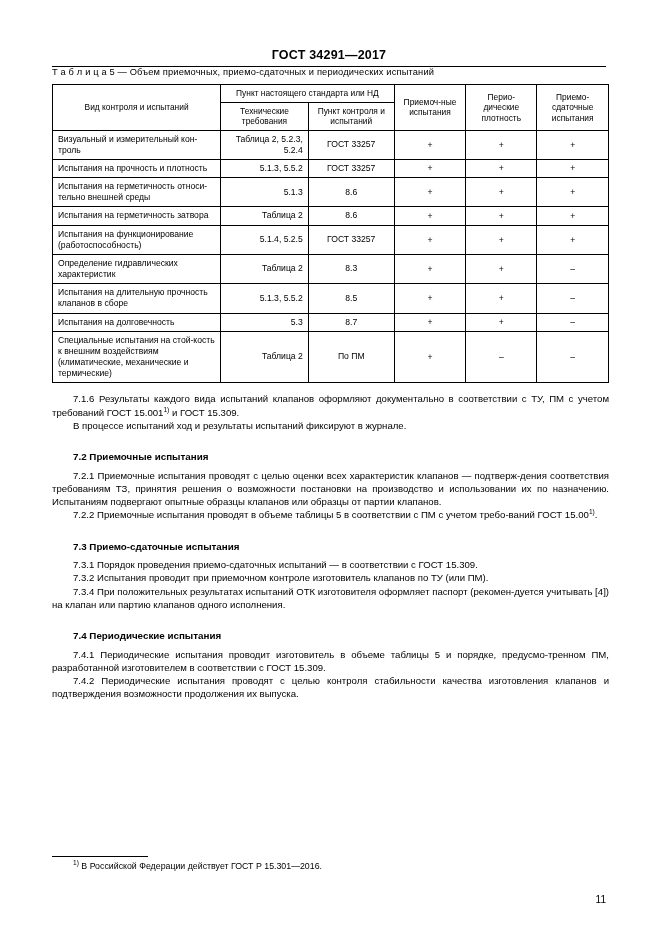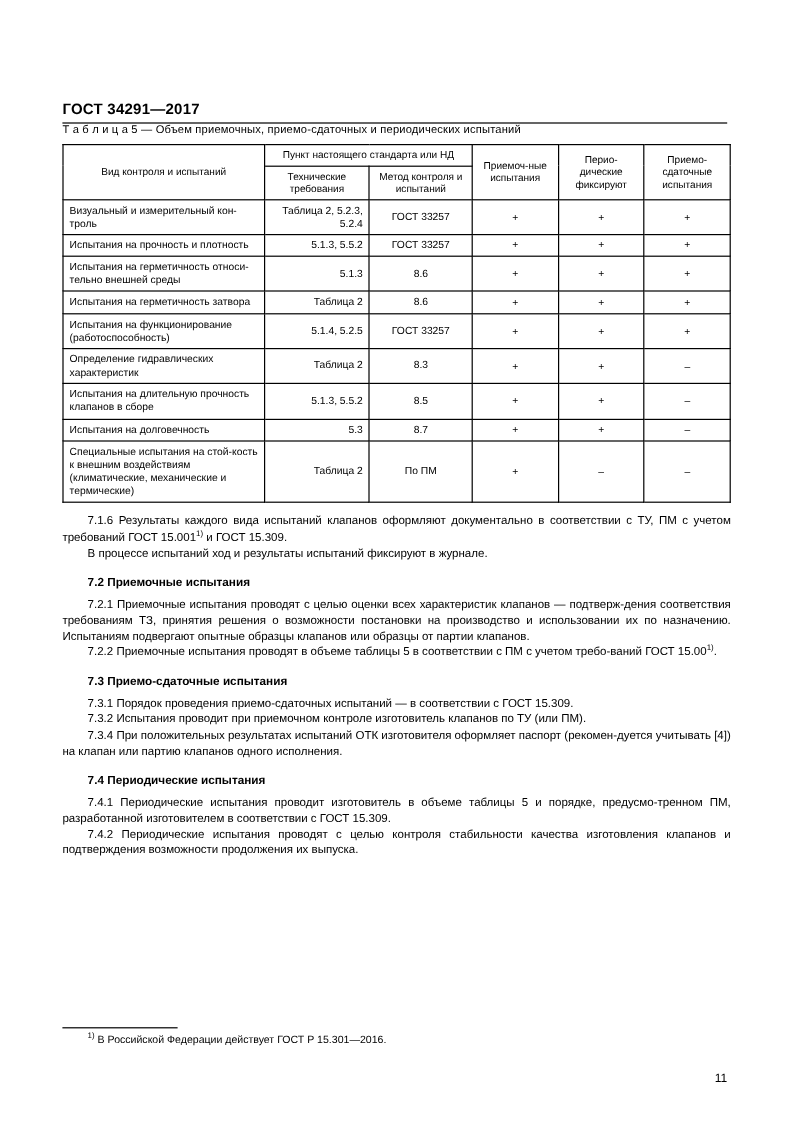--- a/index.html
+++ b/index.html
@@ -16,26 +16,26 @@
     overflow: hidden;
   }
   .page {
     position: relative;
     width: 661px;
     height: 935px;
     box-sizing: border-box;
     padding: 0 52px;
   }
   .header {
-    text-align: left;
+    text-align: center;
     font-family: "Liberation Sans", sans-serif;
     font-weight: bold;
     font-size: 12.5px;
     letter-spacing: 0.2px;
-    padding-top: 84px;
+    padding-top: 48px;
     padding-right: 3px;
   }
   .header-rule {
     border-bottom: 1px solid #000;
     margin-top: 4px;
     margin-right: 3px;
   }
   .table-caption {
     font-family: "Liberation Sans", sans-serif;
     font-size: 9.3px;
@@ -86,21 +86,21 @@
   .body-text p {
     margin: 0;
   }
   .indent {
     text-indent: 21px;
   }
   .section-head {
     font-family: "Liberation Sans", sans-serif;
     font-weight: bold;
     font-size: 9.8px;
-    margin-top: 11px;
+    margin-top: 18px;
     margin-bottom: 5px;
     text-indent: 21px;
   }
   sup {
     font-size: 6.6px;
     vertical-align: super;
     line-height: 0;
   }
   .footnote-area {
     position: absolute;
@@ -137,26 +137,26 @@
   <div class="header-rule"></div>
 
   <div class="table-caption">Т а б л и ц а  5 — Объем приемочных, приемо-сдаточных и периодических испытаний</div>
 
   <table class="main">
     <thead>
       <tr>
         <th class="hd" rowspan="2">Вид контроля и испытаний</th>
         <th class="hd" colspan="2">Пункт настоящего стандарта или НД</th>
         <th class="hd" rowspan="2">Приемоч-ные испытания</th>
-        <th class="hd" rowspan="2">Перио-дические фиксируют</th>
+        <th class="hd" rowspan="2">Перио-дические плотность</th>
         <th class="hd" rowspan="2">Приемо-сдаточные испытания</th>
       </tr>
       <tr>
         <th class="hd">Технические требования</th>
-        <th class="hd">Метод контроля и испытаний</th>
+        <th class="hd">Пункт контроля и испытаний</th>
       </tr>
     </thead>
     <tbody>
       <tr>
         <td class="c1">Визуальный и измерительный кон-троль</td>
         <td class="c2">Таблица 2, 5.2.3, 5.2.4</td>
         <td class="c3">ГОСТ 33257</td>
         <td class="mark">+</td>
         <td class="mark">+</td>
         <td class="mark">+</td>

